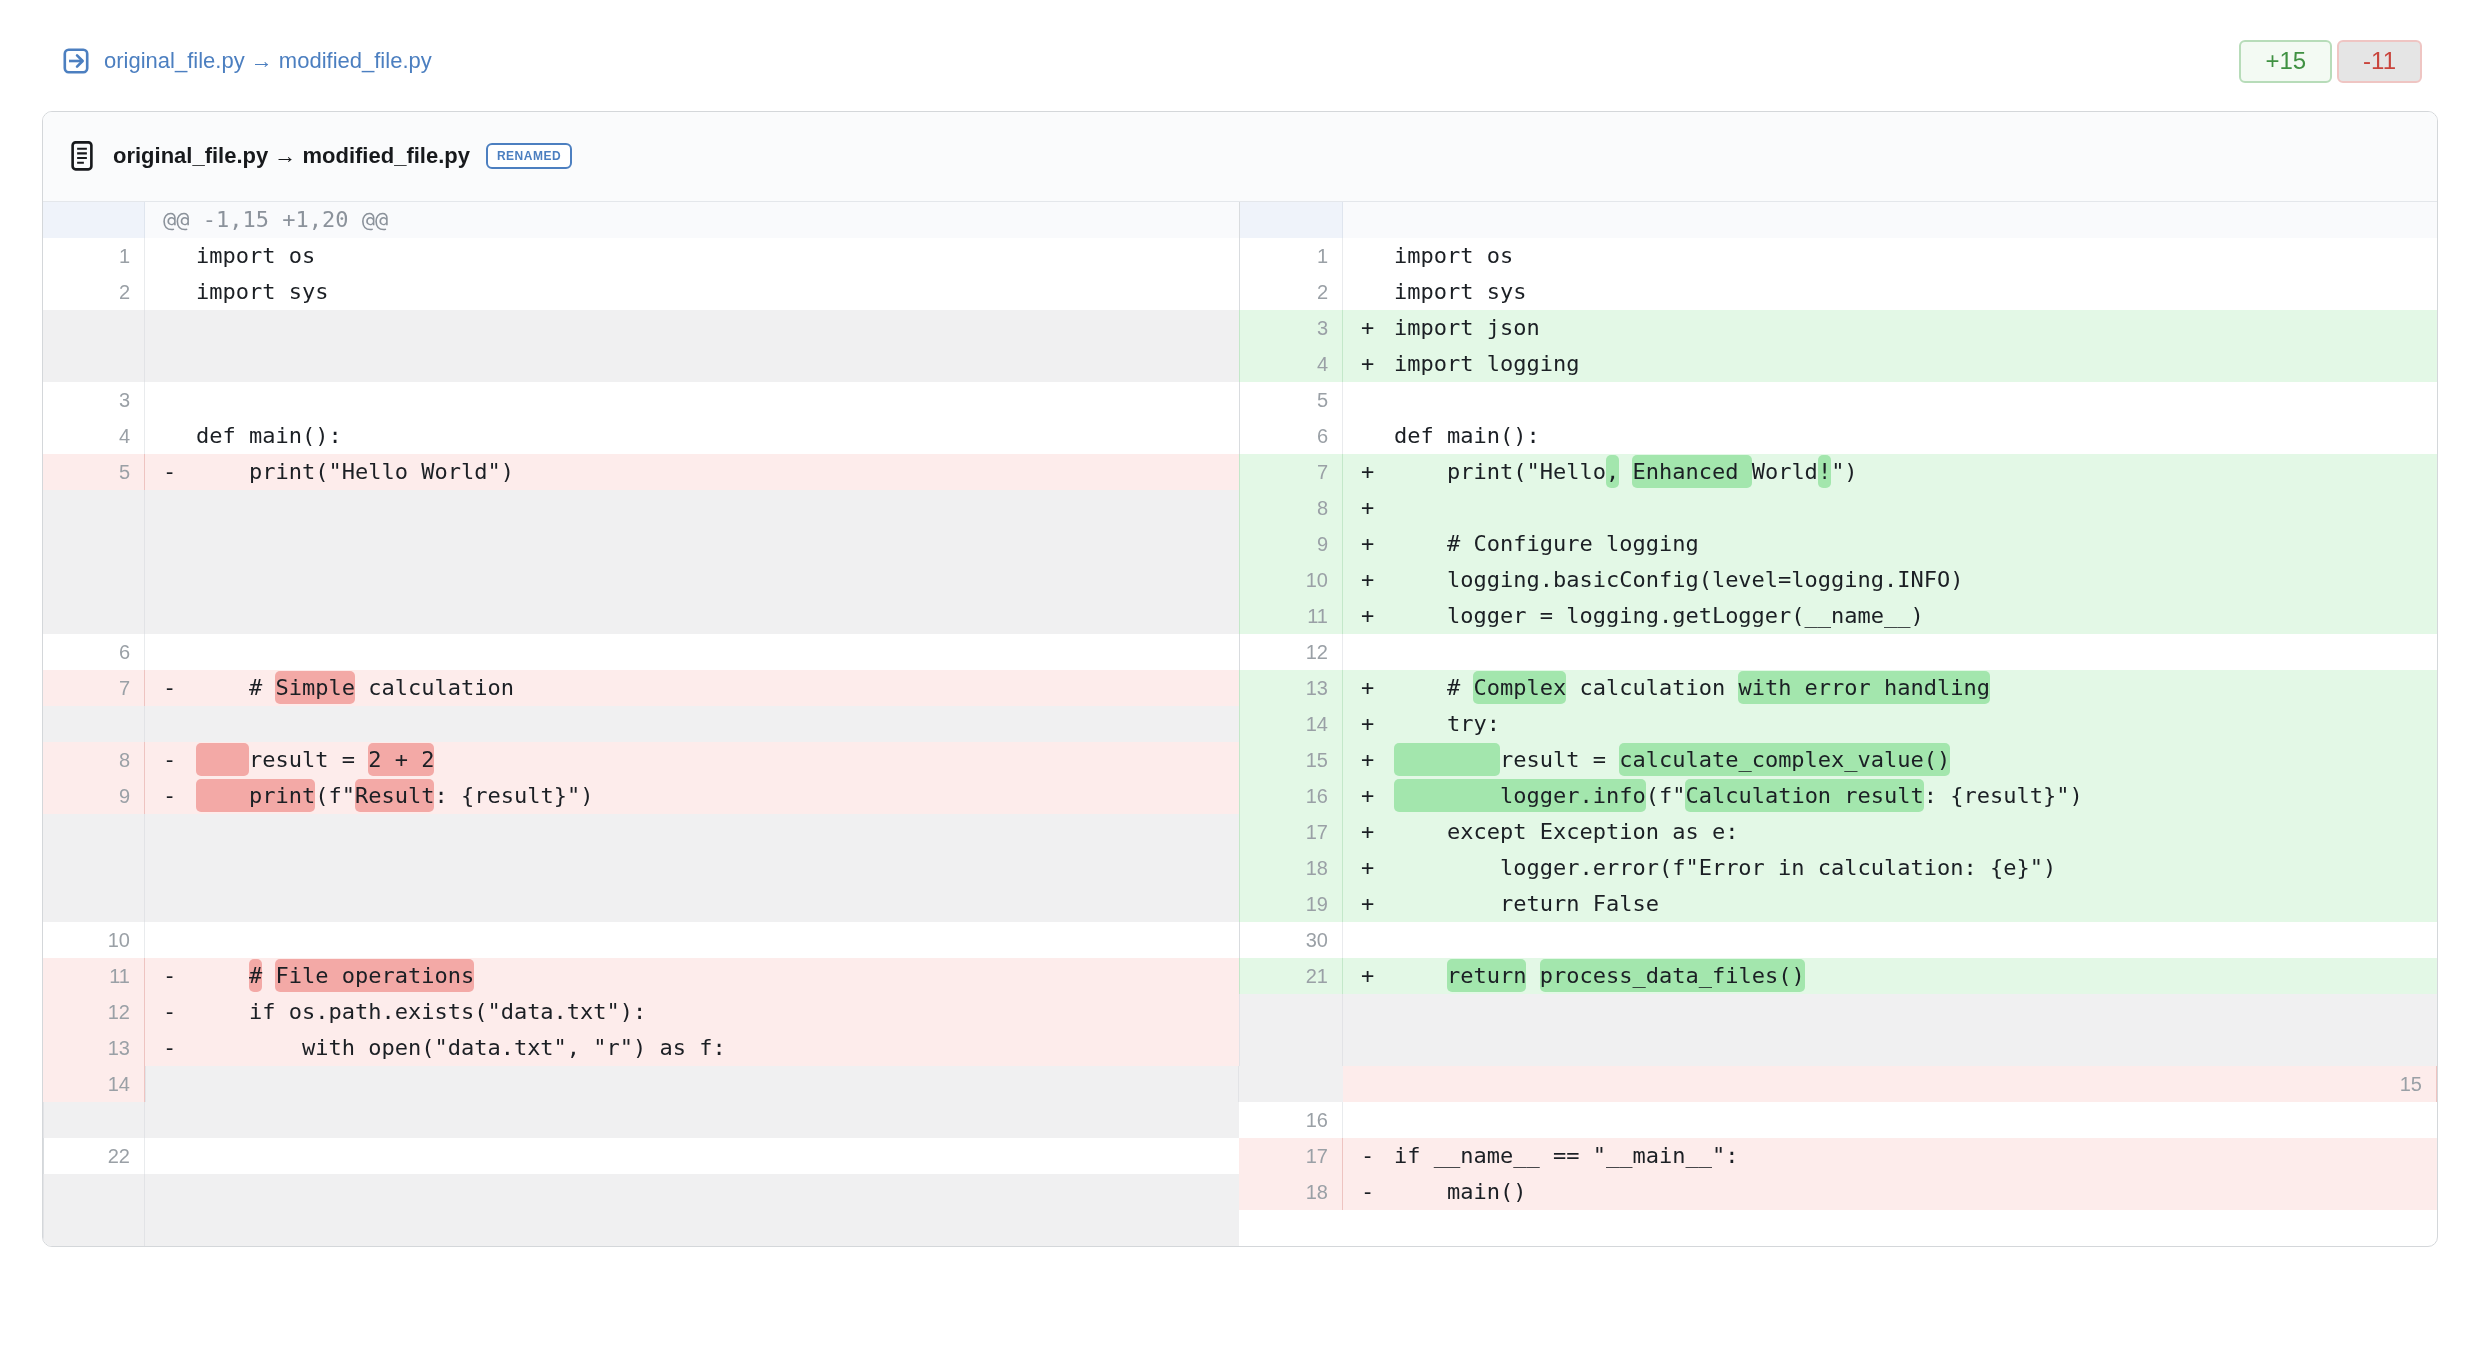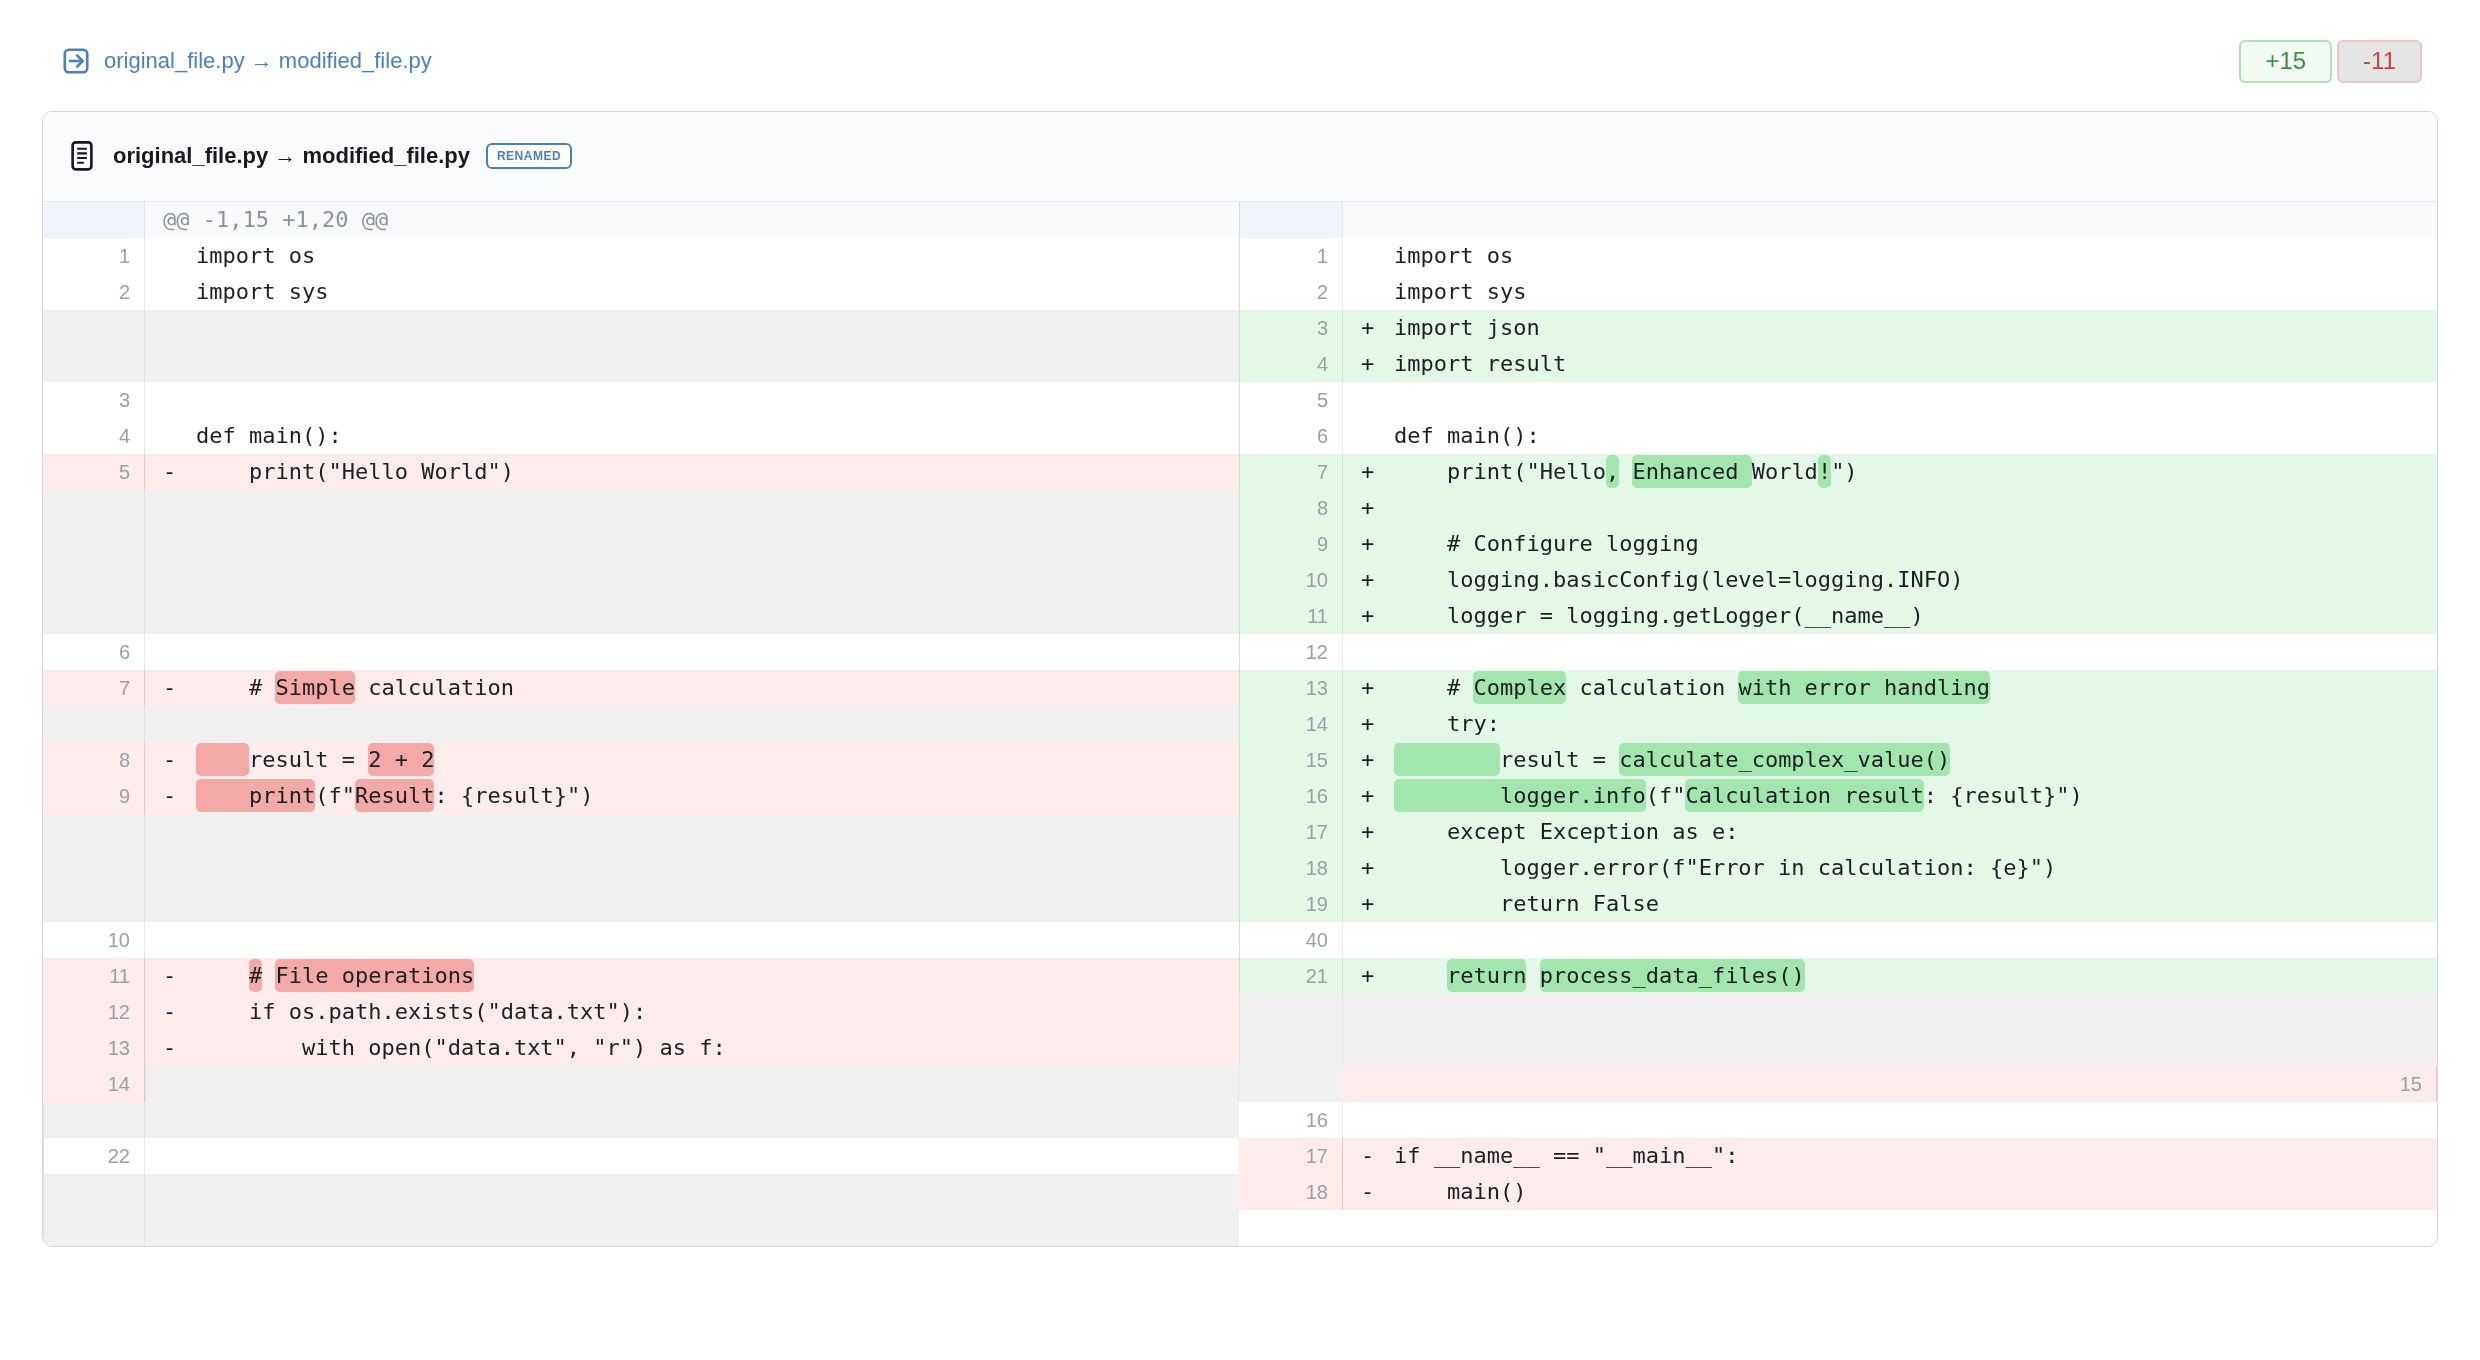--- a/index.html
+++ b/index.html
@@ -159,21 +159,21 @@
         <div class="cell code ctx"><span class="marker"></span><span class="seg">import sys</span></div>
         <div class="cell num ctx rside">2</div>
         <div class="cell code ctx"><span class="marker"></span><span class="seg">import sys</span></div>
         <div class="cell num fill"></div>
         <div class="cell code fill"></div>
         <div class="cell num add rside">3</div>
         <div class="cell code add"><span class="marker">+</span><span class="seg">import json</span></div>
         <div class="cell num fill"></div>
         <div class="cell code fill"></div>
         <div class="cell num add rside">4</div>
-        <div class="cell code add"><span class="marker">+</span><span class="seg">import result</span></div>
+        <div class="cell code add"><span class="marker">+</span><span class="seg">import logging</span></div>
         <div class="cell num ctx">3</div>
         <div class="cell code ctx"><span class="marker"></span></div>
         <div class="cell num ctx rside">5</div>
         <div class="cell code ctx"><span class="marker"></span></div>
         <div class="cell num ctx">4</div>
         <div class="cell code ctx"><span class="marker"></span><span class="seg">def main():</span></div>
         <div class="cell num ctx rside">6</div>
         <div class="cell code ctx"><span class="marker"></span><span class="seg">def main():</span></div>
         <div class="cell num del">5</div>
         <div class="cell code del"><span class="marker">-</span><span class="seg">    print("Hello World")</span></div>
@@ -222,21 +222,21 @@
         <div class="cell num fill"></div>
         <div class="cell code fill"></div>
         <div class="cell num add rside">18</div>
         <div class="cell code add"><span class="marker">+</span><span class="seg">        logger.error(f"Error in calculation: {e}")</span></div>
         <div class="cell num fill"></div>
         <div class="cell code fill"></div>
         <div class="cell num add rside">19</div>
         <div class="cell code add"><span class="marker">+</span><span class="seg">        return False</span></div>
         <div class="cell num ctx">10</div>
         <div class="cell code ctx"><span class="marker"></span></div>
-        <div class="cell num ctx rside">40</div>
+        <div class="cell num ctx rside">30</div>
         <div class="cell code ctx"><span class="marker"></span></div>
         <div class="cell num del">11</div>
         <div class="cell code del"><span class="marker">-</span><span class="seg">    </span><span class="seg hl-del">#</span><span class="seg"> </span><span class="seg hl-del">File operations</span></div>
         <div class="cell num add rside">21</div>
         <div class="cell code add"><span class="marker">+</span><span class="seg">    </span><span class="seg hl-add">return</span><span class="seg"> </span><span class="seg hl-add">process_data_files()</span></div>
         <div class="cell num del">12</div>
         <div class="cell code del"><span class="marker">-</span><span class="seg">    if os.path.exists("data.txt"):</span></div>
         <div class="cell num fill rside"></div>
         <div class="cell code fill"></div>
         <div class="cell num del">13</div>

